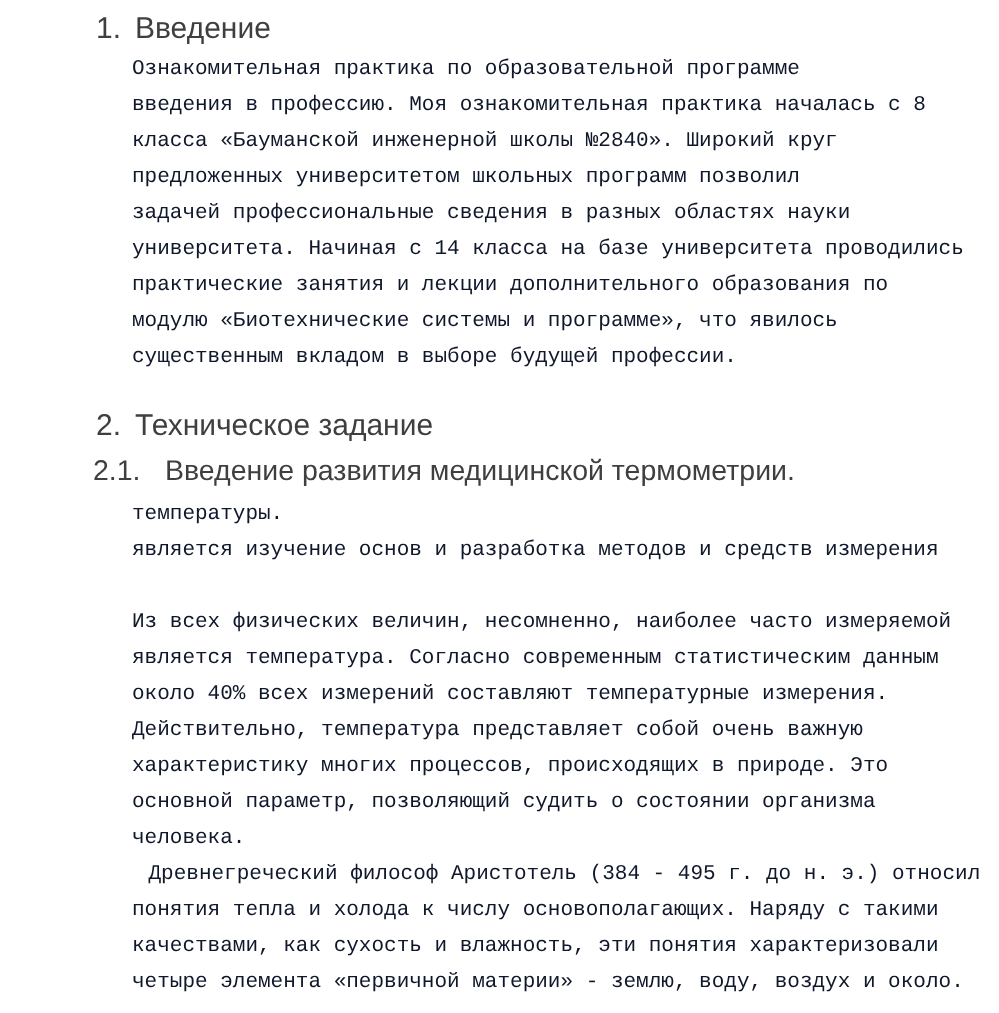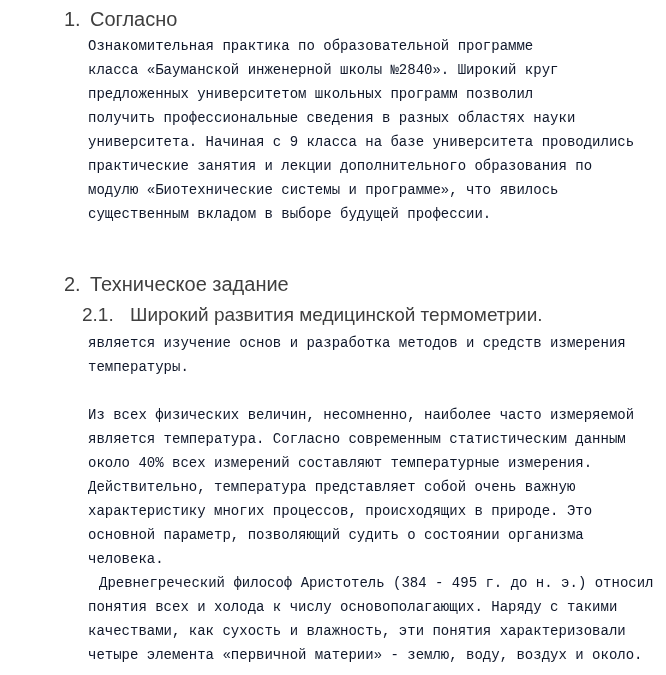--- a/index.html
+++ b/index.html
@@ -21,21 +21,21 @@
     display: flex;
     align-items: baseline;
     color: #3f3f3f;
     font-size: 20px;
     line-height: 26px;
     white-space: nowrap;
   }
   .heading .num { flex: 0 0 auto; }
   .heading.lvl1 .num { width: 26px; }
   .heading.lvl2 { left: 62px; font-size: 19px; }
-  .heading.lvl2 .num { width: 48px; margin-left: 20px; }
+  .heading.lvl2 .num { width: 48px; }
   .para {
     position: absolute;
     left: 88px;
     color: #0f172a;
     font-size: 14px;
     line-height: 24px;
     white-space: nowrap;
     font-family: Liberation Mono, monospace;
   }
   .para .line { height: 24px; }
@@ -48,59 +48,60 @@
   #para-meas  { top: 403px; }
   #para-arist { top: 571px; }
 </style>
 </head>
 <body>
 
 <div id="page">
 
   <div id="h1-intro" class="heading lvl1">
     <span class="num">1.</span>
-    <span class="label">Согласно</span>
+    <span class="label">Введение</span>
   </div>
 
   <div id="para-intro" class="para">
     <div class="line">Ознакомительная практика по образовательной программе</div>
+    <div class="line">введения в профессию. Моя ознакомительная практика началась с 8</div>
     <div class="line">класса «Бауманской инженерной школы №2840». Широкий круг</div>
     <div class="line">предложенных университетом школьных программ позволил</div>
-    <div class="line">получить профессиональные сведения в разных областях науки</div>
-    <div class="line">университета. Начиная с 9 класса на базе университета проводились</div>
+    <div class="line">задачей профессиональные сведения в разных областях науки</div>
+    <div class="line">университета. Начиная с 14 класса на базе университета проводились</div>
     <div class="line">практические занятия и лекции дополнительного образования по</div>
     <div class="line">модулю «Биотехнические системы и программе», что явилось</div>
     <div class="line">существенным вкладом в выборе будущей профессии.</div>
   </div>
 
   <div id="h1-tech" class="heading lvl1">
     <span class="num">2.</span>
     <span class="label">Техническое задание</span>
   </div>
 
   <div id="h2-history" class="heading lvl2">
     <span class="num">2.1.</span>
-    <span class="label">Широкий развития медицинской термометрии.</span>
+    <span class="label">Введение развития медицинской термометрии.</span>
   </div>
 
   <div id="para-def" class="para">
+    <div class="line">температуры.</div>
     <div class="line">является изучение основ и разработка методов и средств измерения</div>
-    <div class="line">температуры.</div>
   </div>
 
   <div id="para-meas" class="para">
     <div class="line">Из всех физических величин, несомненно, наиболее часто измеряемой</div>
     <div class="line">является температура. Согласно современным статистическим данным</div>
     <div class="line">около 40% всех измерений составляют температурные измерения.</div>
     <div class="line">Действительно, температура представляет собой очень важную</div>
     <div class="line">характеристику многих процессов, происходящих в природе. Это</div>
     <div class="line">основной параметр, позволяющий судить о состоянии организма</div>
     <div class="line">человека.</div>
   </div>
 
   <div id="para-arist" class="para">
     <div class="line first-indent">Древнегреческий философ Аристотель (384 - 495 г. до н. э.) относил</div>
-    <div class="line">понятия всех и холода к числу основополагающих. Наряду с такими</div>
+    <div class="line">понятия тепла и холода к числу основополагающих. Наряду с такими</div>
     <div class="line">качествами, как сухость и влажность, эти понятия характеризовали</div>
     <div class="line">четыре элемента «первичной материи» - землю, воду, воздух и около.</div>
   </div>
 
 </div>
 
 </body></html>

